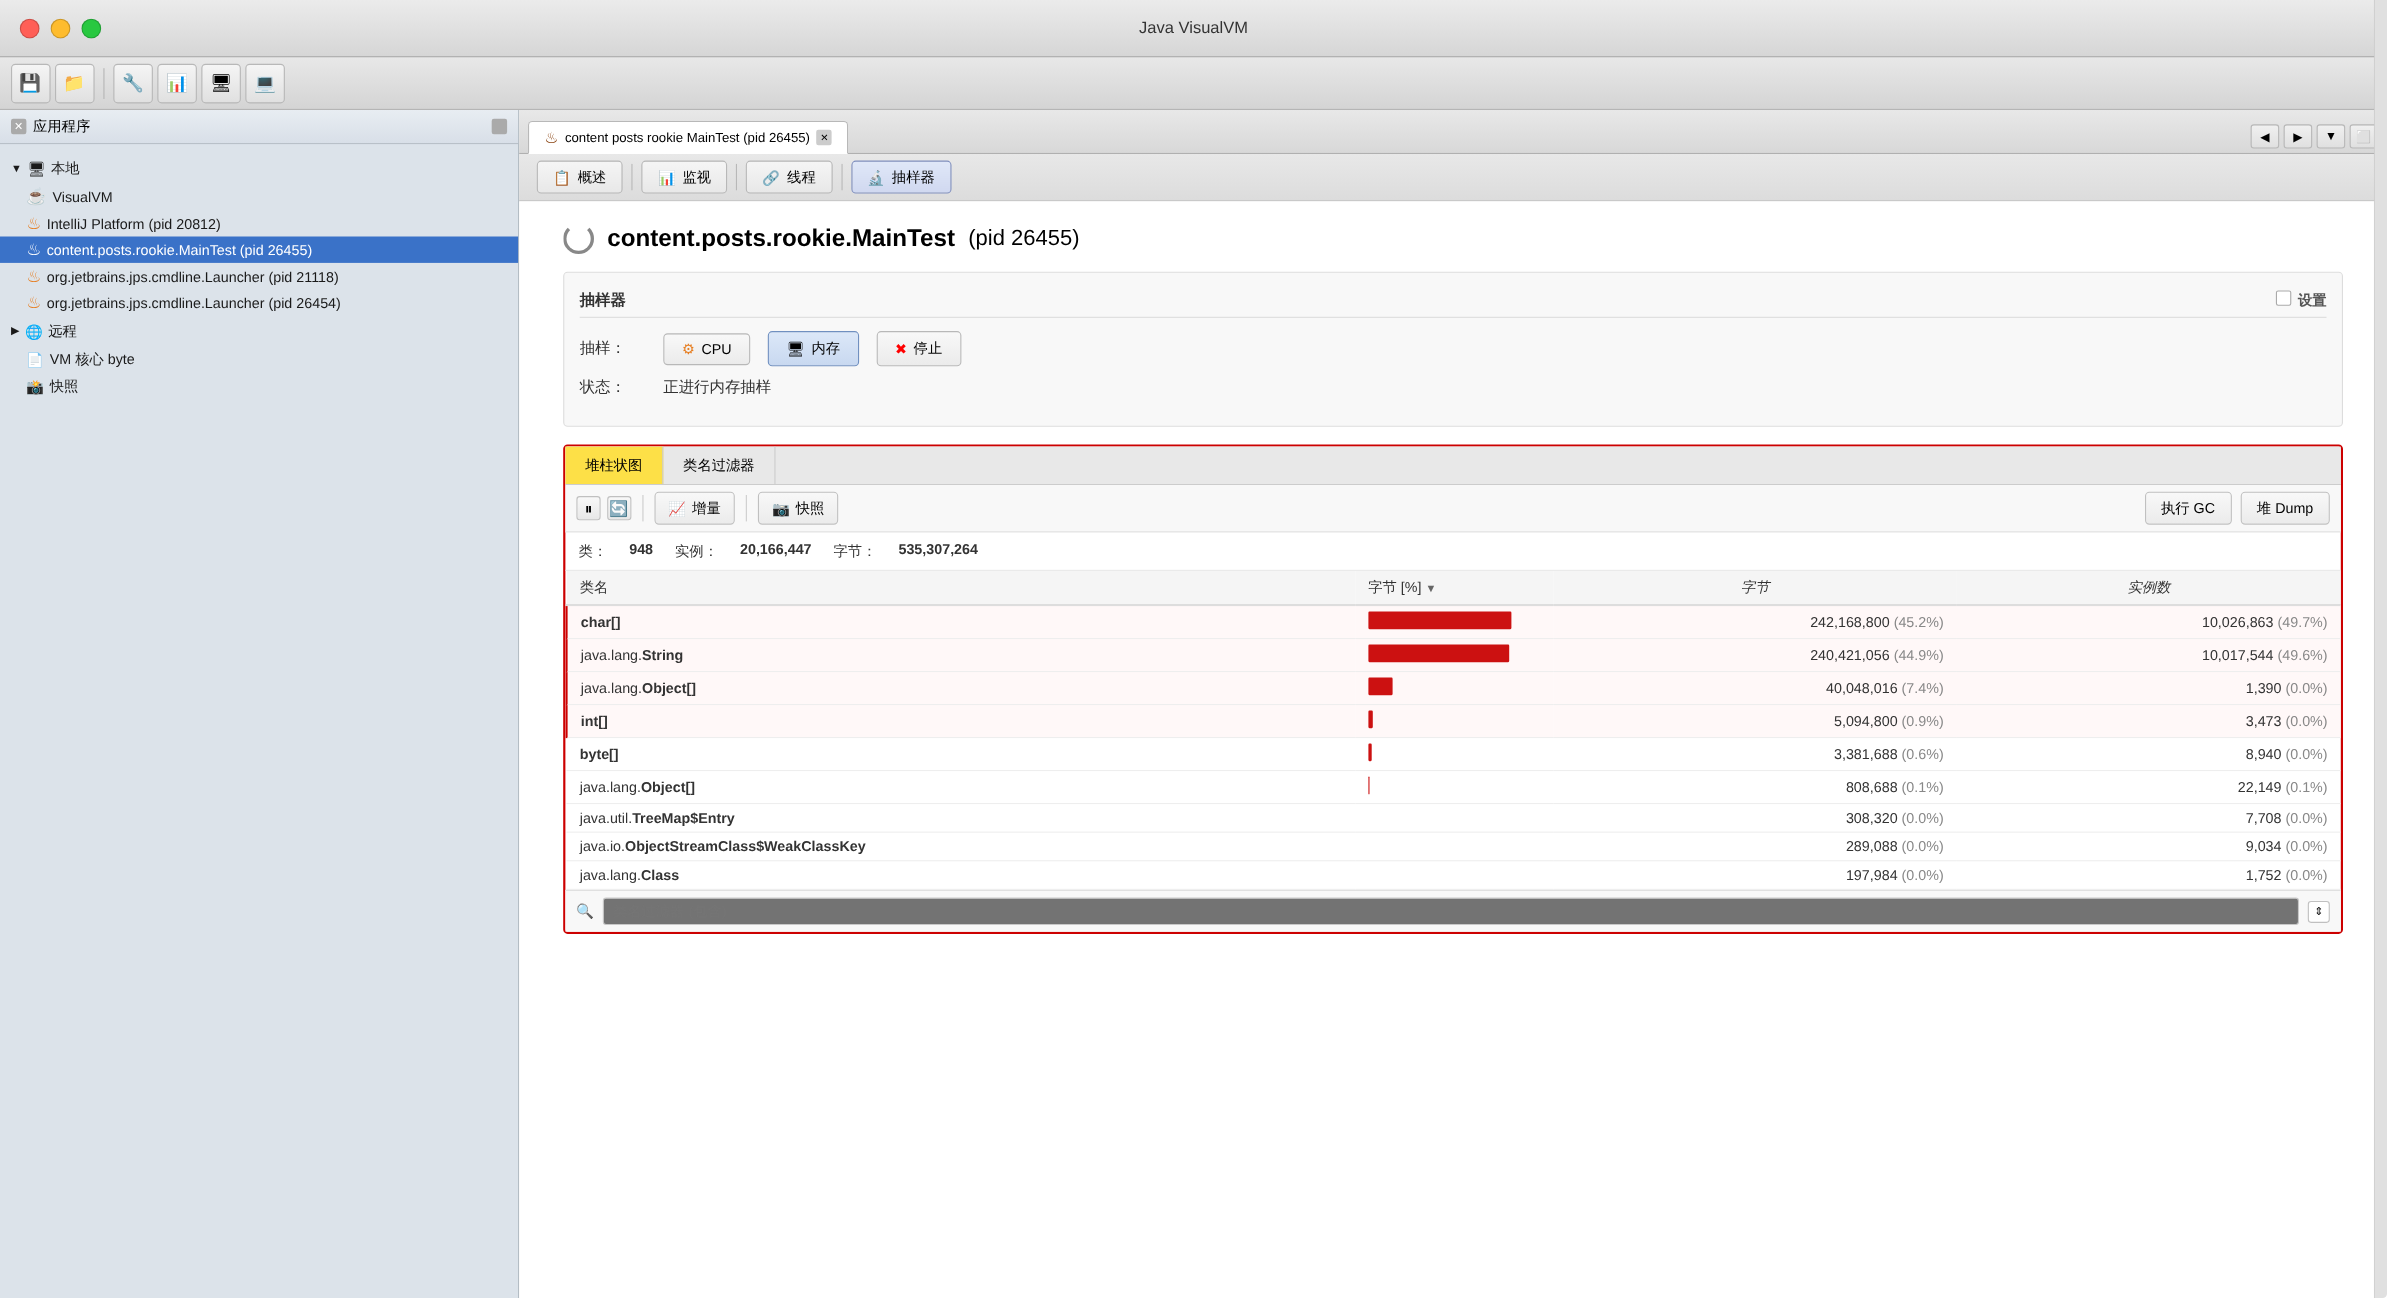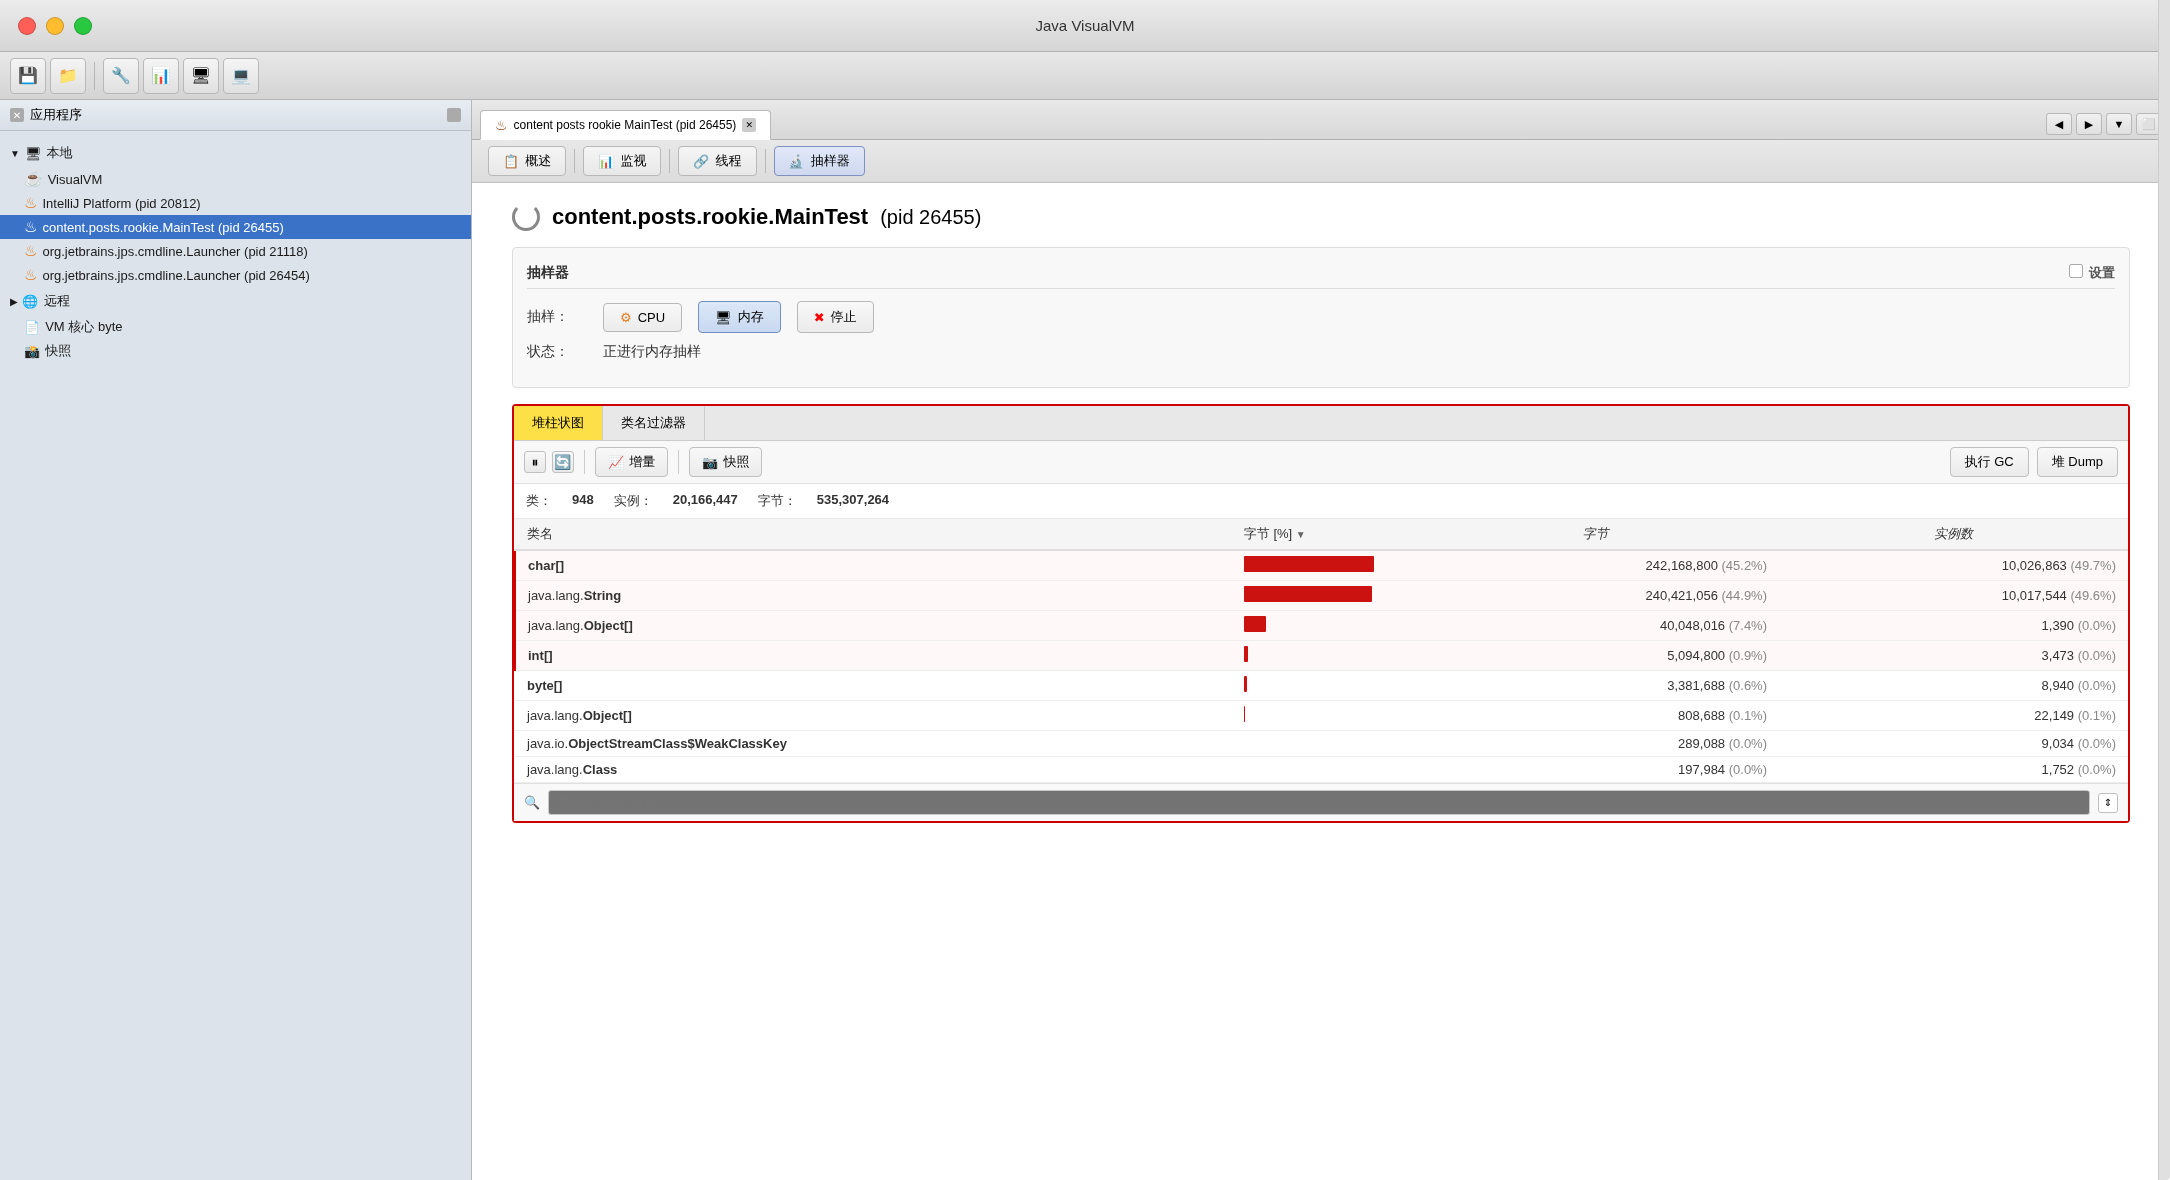--- a/index.html
+++ b/index.html
@@ -739,20 +739,26 @@
                   <td class="right">3,381,688 <span style="color:#888;">(0.6%)</span></td>
                   <td class="right">8,940 <span style="color:#888;">(0.0%)</span></td>
                 </tr>
                 <tr>
                   <td>java.lang.<strong>Object[]</strong></td>
                   <td style="width: 180px;"><div class="bar-inner" style="width: 1px;"></div></td>
                   <td class="right">808,688 <span style="color:#888;">(0.1%)</span></td>
                   <td class="right">22,149 <span style="color:#888;">(0.1%)</span></td>
                 </tr>
                 <tr>
+                  <td>java.util.<strong>TreeMap$Entry</strong></td>
+                  <td style="width: 180px;"></td>
+                  <td class="right">308,320 <span style="color:#888;">(0.0%)</span></td>
+                  <td class="right">7,708 <span style="color:#888;">(0.0%)</span></td>
+                </tr>
+                <tr>
                   <td>java.io.<strong>ObjectStreamClass$WeakClassKey</strong></td>
                   <td style="width: 180px;"></td>
                   <td class="right">289,088 <span style="color:#888;">(0.0%)</span></td>
                   <td class="right">9,034 <span style="color:#888;">(0.0%)</span></td>
                 </tr>
                 <tr>
                   <td>java.lang.<strong>Class</strong></td>
                   <td style="width: 180px;"></td>
                   <td class="right">197,984 <span style="color:#888;">(0.0%)</span></td>
                   <td class="right">1,752 <span style="color:#888;">(0.0%)</span></td>

